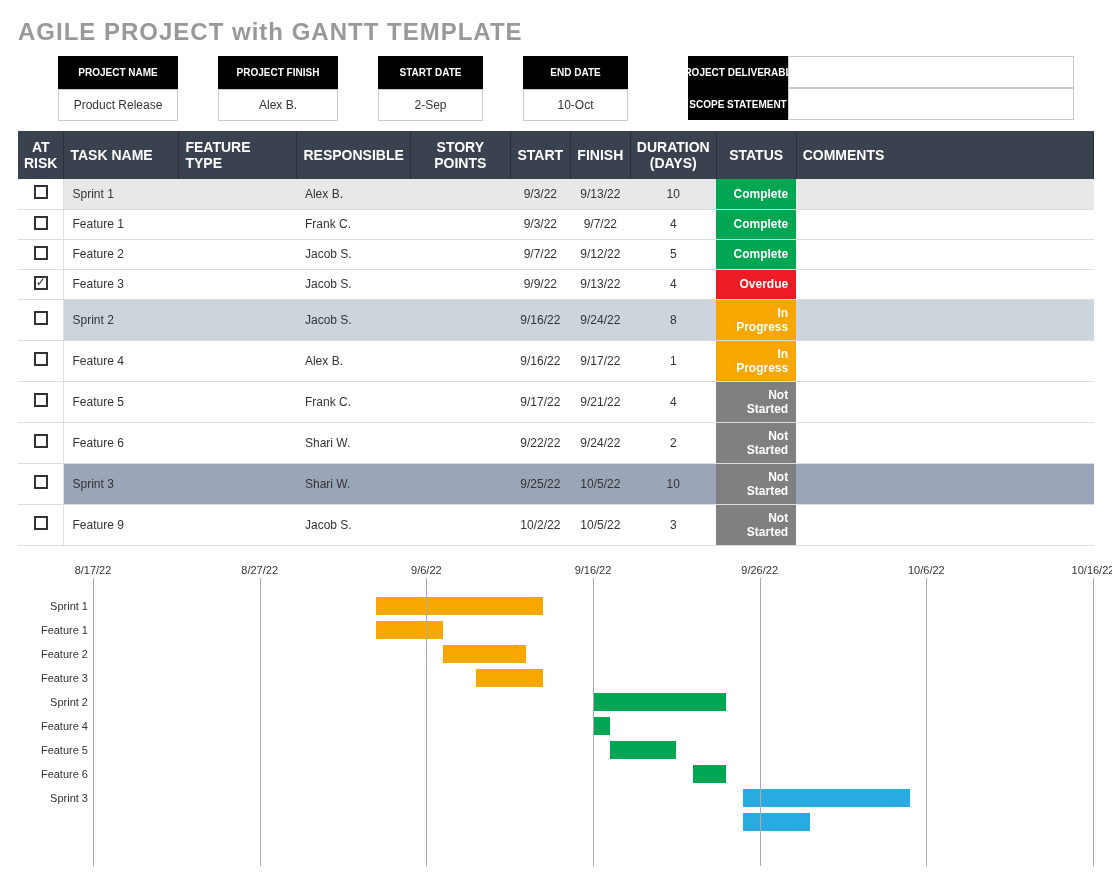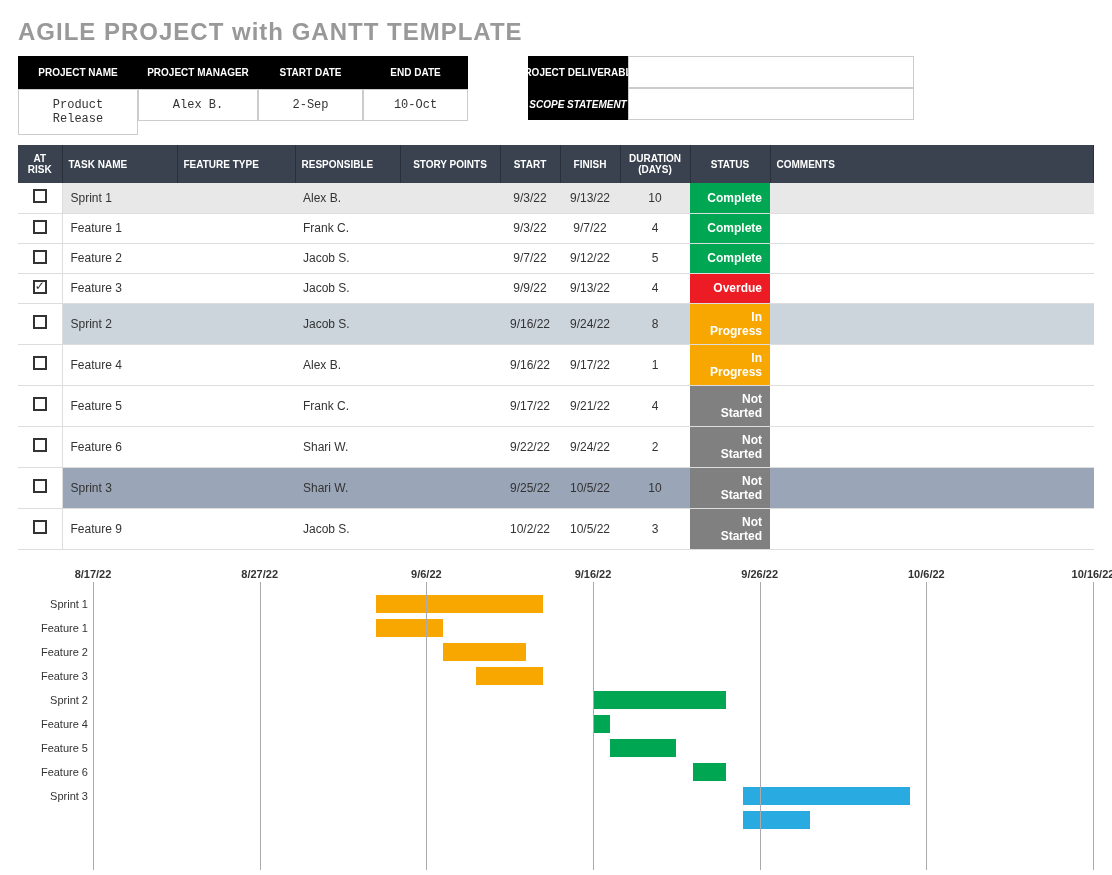--- a/index.html
+++ b/index.html
@@ -2,36 +2,36 @@
 <html><head>
 <meta charset="utf-8">
 <style>
   * { box-sizing: border-box; margin: 0; padding: 0; }
   body { font-family: Arial, Helvetica, sans-serif; font-size: 12px; color: #333; padding: 18px; background: #fff; width: 1112px; }
   .title { font-size: 24px; font-weight: bold; color: #999; letter-spacing: 1px; margin-bottom: 10px; }
   .header-row { display: flex; gap: 0; margin-bottom: 4px; }
   .meta-table { display: flex; }
   .meta-col { display: flex; flex-direction: column; }
   .meta-head { background: #000; color: #fff; font-weight: bold; font-size: 10px; padding: 10px 6px; text-align: center; border: 1px solid #000; white-space: nowrap; display:flex; align-items:center; justify-content:center; }
-  .meta-cell { background: #fff; border: 1px solid #ccc; padding: 8px 20px; text-align: center; font-size: 12px; font-family: Liberation Mono, monospace; }
+  .meta-cell { background: #fff; border: 1px solid #ccc; padding: 8px 6px; text-align: center; font-size: 12px; }
   .main-table { width: 100%; border-collapse: collapse; margin-top: 10px; }
-  .main-table th { background: #3a4250; color: #fff; font-size: 10px; font-weight: bold; padding: 8px 6px; text-align: center; border-right: 1px solid #2a303a; }
+  .main-table th { background: #3a4250; color: #fff; font-size: 14px; font-weight: bold; padding: 8px 6px; text-align: center; border-right: 1px solid #2a303a; }
   .main-table th.left { text-align: left; }
   .main-table td { border-bottom: 1px solid #ddd; padding: 6px 8px; font-size: 12px; height: 30px; }
   .main-table td.checkbox-cell { text-align:center; width:40px; border-right: 1px solid #ddd;}
   .checkbox { display:inline-block; width:14px; height:14px; border:2px solid #333; background:#fff; position:relative;}
   .checkbox.checked::after { content:"✓"; position:absolute; top:-3px; left:0px; font-size:12px;}
   .status-cell { color:#fff; font-weight:bold; font-size:10px; text-align:right; }
   .row-sprint1 td { background: #e8e8e8; }
   .row-sprint2 td { background: #ccd4dc; }
   .row-sprint3 td { background: #9aa6b8; }
   .row-sprint1 td.checkbox-cell, .row-sprint2 td.checkbox-cell, .row-sprint3 td.checkbox-cell { background: #fff; }
   .gantt { margin-top: 18px; position:relative; padding-left:75px; }
   .gantt-grid { position:relative; height: auto; }
-  .gantt-tick-row { display:flex; margin-bottom:10px; position:relative;font-weight:bold; }
+  .gantt-tick-row { display:flex; margin-bottom:16px; position:relative; }
   .gantt-tick { position:absolute; font-size:11px; transform: translateX(-50%); }
   .gantt-vline { position:absolute; top:14px; bottom:0; width:1px; background:#aaa;}
   .gantt-rows { position:relative; }
   .gantt-row { height:24px; position:relative; display:flex; align-items:center;}
   .gantt-label { position:absolute; left:-75px; width:70px; text-align:right; font-size:11px;}
   .gantt-bar { position:absolute; height:18px; top:3px;}
   .col-atrisk { width:44px; }
   .col-task { width:115px; }
   .col-feature { width:118px; }
   .col-resp { width:105px; }
@@ -42,42 +42,42 @@
   .col-status { width:80px; }
   .col-comments { }
   .center { text-align:center; }
 </style>
 </head>
 <body>
 
 <div class="title">AGILE PROJECT with GANTT TEMPLATE</div>
 
 <div class="header-row">
-  <div class="meta-table" style="">
+  <div class="meta-table" style="margin-left:40px;gap:40px;">
     <div class="meta-col" style="width:120px;">
       <div class="meta-head">PROJECT NAME</div>
       <div class="meta-cell">Product Release</div>
     </div>
     <div class="meta-col" style="width:120px;">
-      <div class="meta-head">PROJECT MANAGER</div>
+      <div class="meta-head">PROJECT FINISH</div>
       <div class="meta-cell">Alex B.</div>
     </div>
     <div class="meta-col" style="width:105px;">
       <div class="meta-head">START DATE</div>
       <div class="meta-cell">2-Sep</div>
     </div>
     <div class="meta-col" style="width:105px;">
       <div class="meta-head">END DATE</div>
       <div class="meta-cell">10-Oct</div>
     </div>
   </div>
   <div class="meta-table" style="margin-left:60px;">
     <div class="meta-col" style="width:100px;">
       <div class="meta-head" style="height:32px;">PROJECT DELIVERABLE</div>
-      <div class="meta-head" style="height:32px;font-style:italic;">SCOPE STATEMENT</div>
+      <div class="meta-head" style="height:32px;">SCOPE STATEMENT</div>
     </div>
     <div class="meta-col" style="width:286px;">
       <div class="meta-cell" style="height:32px;"></div>
       <div class="meta-cell" style="height:32px;"></div>
     </div>
   </div>
 </div>
 
 <table class="main-table">
   <thead>

